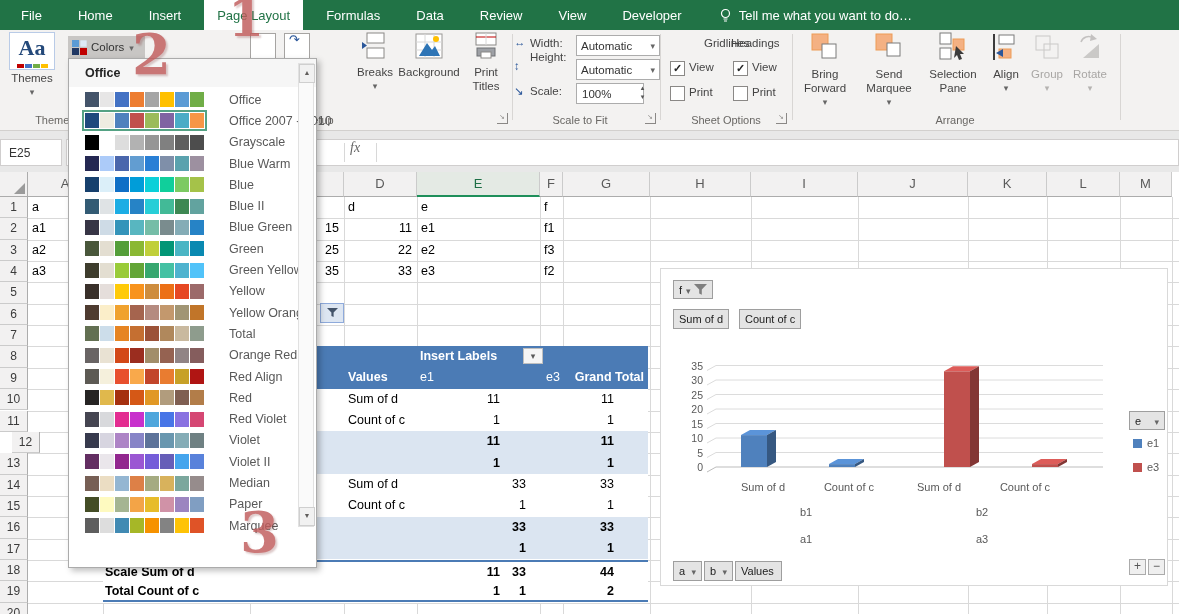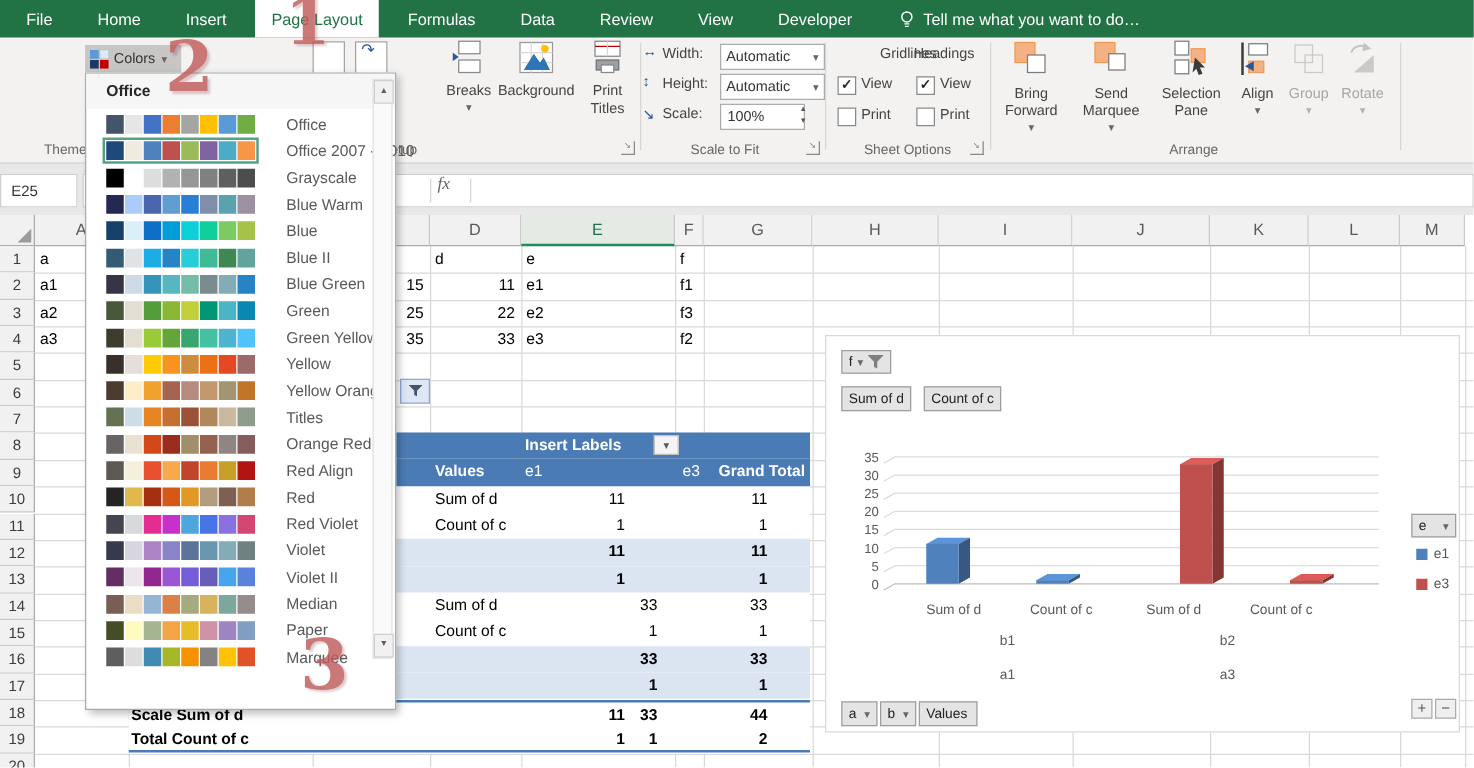--- a/index.html
+++ b/index.html
@@ -132,20 +132,31 @@
         <circle cx="6.5" cy="5.5" r="4" fill="none" stroke="#fff" stroke-width="1.2"></circle>
         <line x1="4.5" y1="11" x2="8.5" y2="11" stroke="#fff"></line>
         <line x1="5" y1="13" x2="8" y2="13" stroke="#fff"></line>
       </svg>
       <span>Tell me what you want to do…</span>
     </div>
   </div>
 
 <div id="ribbon">
 
+  <div class="bigbtn" id="themes-big">
+    <div id="aa-icon">Aa</div>
+    <div id="aa-strip">
+      <span style="background:#C00000"></span>
+        <span style="background:#4472C4"></span>
+      <span style="background:#70AD47"></span>
+        <span style="background:#FFC000"></span>
+    </div>
+    <div class="lbl">Themes</div>
+    <div class="caret"></div>
+  </div>
   <div class="grouplabel" style="left:20px;width:70px;">Themes</div>
   <div id="colors-btn">
     <svg width="15" height="15" viewBox="0 0 15 15">
       <rect x="0" y="0" width="7" height="7" fill="#5B9BD5"></rect>
         <rect x="8" y="0" width="7" height="7" fill="#DEEBF7" stroke="#BBB" stroke-width="0.5"></rect>
       <rect x="0" y="8" width="7" height="7" fill="#203864"></rect>
         <rect x="8" y="8" width="7" height="7" fill="#C00000"></rect>
     </svg>
     <span>Colors</span>
     <span class="caret" style="margin-left:5px;"></span>
@@ -190,21 +201,21 @@
   <div class="grouplabel" style="left:255px;width:100px;">Page Setup</div>
   <div class="launcher" style="left:497px;">↘</div>
   <div class="gsep" style="left:512px;"></div>
 
   <div class="rowlab" style="left:514px;top:6px;color:#2B579A;">↔</div>
   <div class="rowlab" style="left:530px;top:7px;">Width:</div>
   <div class="selbox" style="left:576px;top:5px;width:74px;">
     <span>Automatic</span>
     </div>
   <div class="rowlab" style="left:514px;top:30px;color:#2B579A;">↕</div>
-  <div class="rowlab" style="left:530px;top:31px;">Height:</div>
+  <div class="rowlab" style="left:530px;top:21px;">Height:</div>
   <div class="selbox" style="left:576px;top:29px;width:74px;">
     <span>Automatic</span>
     </div>
   <div class="rowlab" style="left:514px;top:54px;color:#2B579A;">↘</div>
   <div class="rowlab" style="left:530px;top:55px;">Scale:</div>
   <div class="plainbox" style="left:576px;top:53px;width:56px;">
     <span>100%</span>
     </div>
   <div class="spin" style="left:636px;top:53px;">▴<br>▾</div>
   <div class="grouplabel" style="left:530px;width:100px;">Scale to Fit</div>
@@ -326,21 +337,21 @@
       <div class="rowhdr" style="top: 46.35px; height: 21.35px; line-height: 21.35px;">2</div>
       <div class="rowhdr" style="top: 67.7px; height: 21.35px; line-height: 21.35px;">3</div>
       <div class="rowhdr" style="top: 89.05px; height: 21.35px; line-height: 21.35px;">4</div>
       <div class="rowhdr" style="top: 110.4px; height: 21.35px; line-height: 21.35px;">5</div>
       <div class="rowhdr" style="top: 131.75px; height: 21.35px; line-height: 21.35px;">6</div>
       <div class="rowhdr" style="top: 153.1px; height: 21.35px; line-height: 21.35px;">7</div>
       <div class="rowhdr" style="top: 174.45px; height: 21.35px; line-height: 21.35px;">8</div>
       <div class="rowhdr" style="top: 195.8px; height: 21.35px; line-height: 21.35px;">9</div>
       <div class="rowhdr" style="top: 217.15px; height: 21.35px; line-height: 21.35px;">10</div>
       <div class="rowhdr" style="top: 238.5px; height: 21.35px; line-height: 21.35px;">11</div>
-      <div class="rowhdr" style="top: 259.85px; height: 21.35px; line-height: 21.35px;">12</div>
+      <div class="rowhdr" style="top: 259.85px; height: 21.35px; line-height: 21.35px; margin-left: 12px;">12</div>
       <div class="rowhdr" style="top: 281.2px; height: 21.35px; line-height: 21.35px;">13</div>
       <div class="rowhdr" style="top: 302.55px; height: 21.35px; line-height: 21.35px;">14</div>
       <div class="rowhdr" style="top: 323.9px; height: 21.35px; line-height: 21.35px;">15</div>
       <div class="rowhdr" style="top: 345.25px; height: 21.35px; line-height: 21.35px;">16</div>
       <div class="rowhdr" style="top: 366.6px; height: 21.35px; line-height: 21.35px;">17</div>
       <div class="rowhdr" style="top: 387.95px; height: 21.35px; line-height: 21.35px;">18</div>
       <div class="rowhdr" style="top: 409.3px; height: 21.35px; line-height: 21.35px;">19</div>
       <div class="rowhdr" style="top: 430.65px; height: 21.35px; line-height: 21.35px;">20</div>
     </div>
   <div id="cells">
@@ -649,21 +660,21 @@
         <div class="strip">
           <span style="background: rgb(99, 112, 82);"></span>
           <span style="background: rgb(204, 221, 234);"></span>
           <span style="background: rgb(230, 132, 34);"></span>
           <span style="background: rgb(197, 111, 49);"></span>
           <span style="background: rgb(156, 82, 56);"></span>
           <span style="background: rgb(176, 136, 92);"></span>
           <span style="background: rgb(201, 185, 159);"></span>
           <span style="background: rgb(142, 156, 141);"></span>
         </div>
-        <span class="pname">Titles</span>
+        <span class="pname">Total</span>
       </div>
       <div class="pal" style="top: 285.6px;">
         <div class="strip">
           <span style="background: rgb(105, 100, 100);"></span>
           <span style="background: rgb(233, 226, 211);"></span>
           <span style="background: rgb(211, 72, 23);"></span>
           <span style="background: rgb(155, 45, 31);"></span>
           <span style="background: rgb(162, 142, 106);"></span>
           <span style="background: rgb(149, 98, 81);"></span>
           <span style="background: rgb(145, 132, 133);"></span>

